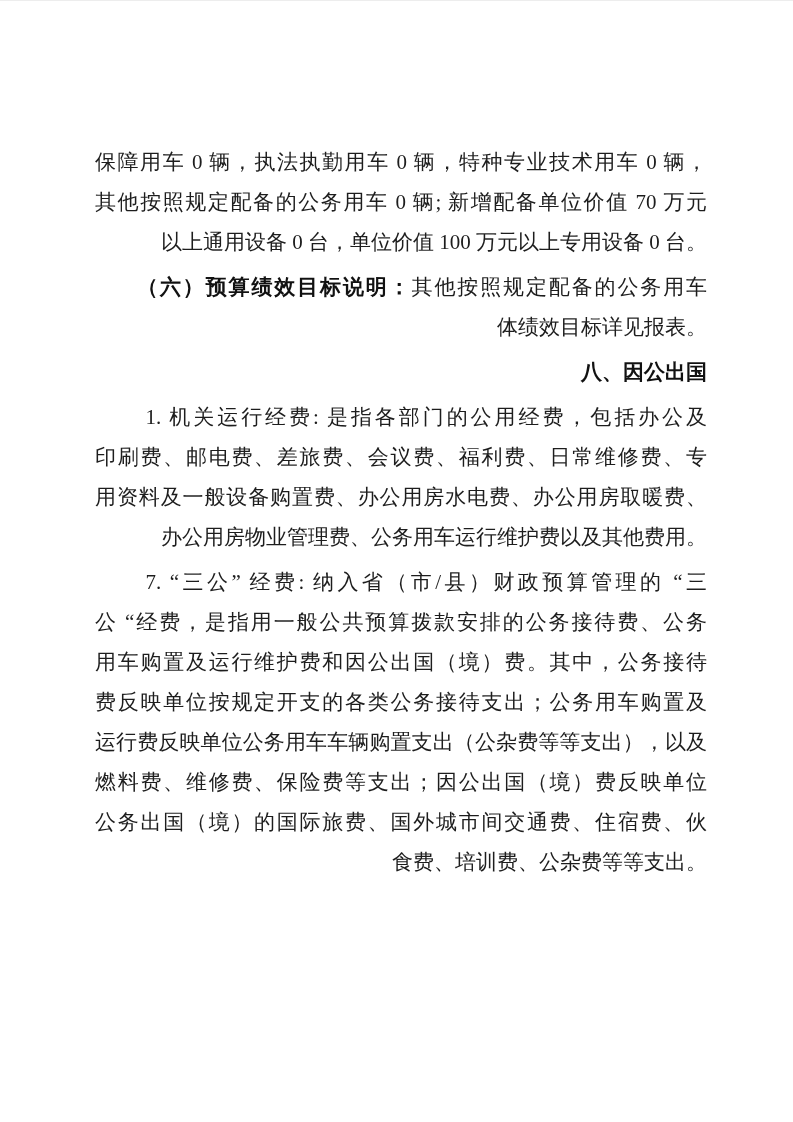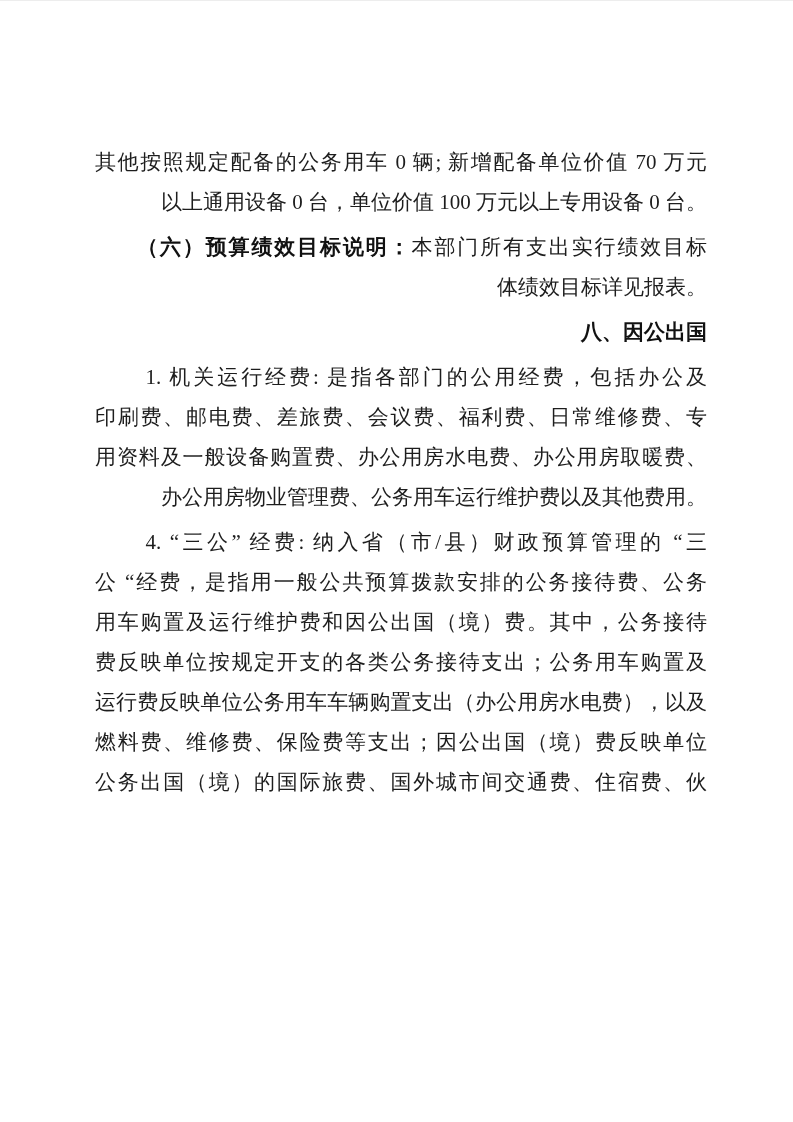--- a/index.html
+++ b/index.html
@@ -44,39 +44,41 @@
     font-weight: 700;
     color: #111111;
   }
 </style>
 </head>
 <body>
 
 <div class="page">
   <div class="textblock">
       <div class="para">
+        <div class="line fill"><span class="run">保障用车 0 辆，执法执勤用车 0 辆，特种专业技术用车 0 辆，</span></div>
         <div class="line fill"><span class="run">其他按照规定配备的公务用车 0 辆; 新增配备单位价值 70 万元</span></div>
         <div class="line"><span class="run">以上通用设备 0 台，单位价值 100 万元以上专用设备 0 台。</span></div>
       </div>
       <div class="para">
-        <div class="line fill" style="text-indent: 2em;"><span class="hei">（六）预算绩效目标说明：</span><span class="run">本部门所有支出实行绩效目标</span></div>
+        <div class="line fill" style="text-indent: 2em;"><span class="hei">（六）预算绩效目标说明：</span><span class="run">其他按照规定配备的公务用车</span></div>
         <div class="line"><span class="run">体绩效目标详见报表。</span></div>
       </div>
       <div class="para heading">
         <div class="line" style="text-indent: 2em;"><span class="hei">八、因公出国</span></div>
       </div>
       <div class="para">
         <div class="line fill" style="text-indent: 2.4em;"><span class="run">1. 机关运行经费: 是指各部门的公用经费，包括办公及</span></div>
         <div class="line fill"><span class="run">印刷费、邮电费、差旅费、会议费、福利费、日常维修费、专</span></div>
         <div class="line fill"><span class="run">用资料及一般设备购置费、办公用房水电费、办公用房取暖费、</span></div>
         <div class="line"><span class="run">办公用房物业管理费、公务用车运行维护费以及其他费用。</span></div>
       </div>
       <div class="para">
-        <div class="line fill" style="text-indent: 2.4em;"><span class="run">4. “三公” 经费: 纳入省（市/县）财政预算管理的 “三</span></div>
+        <div class="line fill" style="text-indent: 2.4em;"><span class="run">7. “三公” 经费: 纳入省（市/县）财政预算管理的 “三</span></div>
         <div class="line fill"><span class="run">公 “经费，是指用一般公共预算拨款安排的公务接待费、公务</span></div>
         <div class="line fill"><span class="run">用车购置及运行维护费和因公出国（境）费。其中，公务接待</span></div>
         <div class="line fill"><span class="run">费反映单位按规定开支的各类公务接待支出；公务用车购置及</span></div>
-        <div class="line fill"><span class="run">运行费反映单位公务用车车辆购置支出（办公用房水电费），以及</span></div>
+        <div class="line fill"><span class="run">运行费反映单位公务用车车辆购置支出（公杂费等等支出），以及</span></div>
         <div class="line fill"><span class="run">燃料费、维修费、保险费等支出；因公出国（境）费反映单位</span></div>
         <div class="line fill"><span class="run">公务出国（境）的国际旅费、国外城市间交通费、住宿费、伙</span></div>
+        <div class="line"><span class="run">食费、培训费、公杂费等等支出。</span></div>
       </div>
     </div>
 </div>
 
 </body></html>

